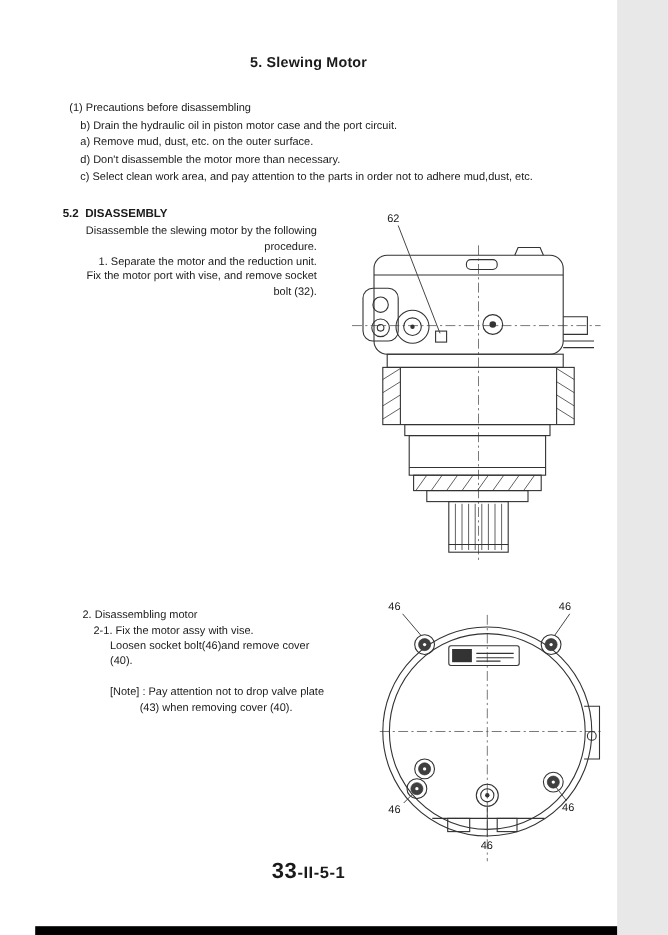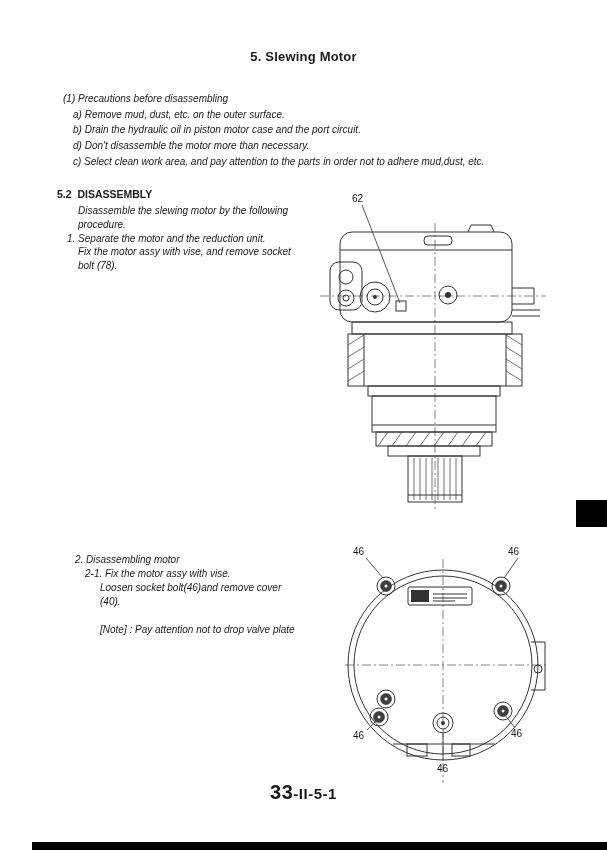--- a/index.html
+++ b/index.html
@@ -1,33 +1,33 @@
 <!DOCTYPE html>
 <html><head>
 <meta charset="utf-8">
 <style>
   html,body{margin:0;padding:0;background:#e8e8e8;}
   .page{
-    position:relative;width:607px;height:850px;background:#ffffff;
+    position:relative;width:561px;height:850px;background:#ffffff;
     font-family:"Liberation Sans",sans-serif;color:#1a1a1a;overflow:hidden;
     margin:0;
   }
   .title{
     position:absolute;top:49px;left:0;width:100%;text-align:center;
     font-size:13px;font-weight:700;letter-spacing:.2px;margin:0;
   }
   .blk{position:absolute;font-size:10px;}
   .blk .h{font-weight:700;font-size:10.5px;white-space:pre;}
-  .ln{white-space:pre;font-style:italic;}
+  .ln{white-space:pre;}
   .s51{left:57px;top:91px;}
   .s51 .h{margin-bottom:4px;}
   .s51 .ln{line-height:15.7px;}
   .s52{left:57px;top:188px;}
   .s52 .h{margin-bottom:4px;}
-  .s52 .ln{line-height:13.8px;}
+  .s52 .ln{line-height:13.8px;text-align:right;}
   .step2{left:75px;top:553px;}
   .step2 .ln{line-height:14px;}
   .noteblk{left:100px;top:623px;}
   .noteblk .ln{line-height:14px;}
   .ind6{margin-left:6px;}
   .ind10{margin-left:10px;}
   .ind16{margin-left:16px;}
   .ind21{margin-left:21px;}
   .ind25{margin-left:25px;}
   .ind27{margin-left:27px;}
@@ -52,44 +52,45 @@
 </style>
 </head>
 <body>
 
 <div class="page">
 
   <h1 class="title">5. Slewing Motor</h1>
 
   <section class="blk s51">
     <div class="ln ind6">(1) Precautions before disassembling</div>
+    <div class="ln ind16">b) Drain the hydraulic oil in piston motor case and the port circuit.</div>
     <div class="ln ind16">a) Remove mud, dust, etc. on the outer surface.</div>
-    <div class="ln ind16">b) Drain the hydraulic oil in piston motor case and the port circuit.</div>
     <div class="ln ind16">d) Don't disassemble the motor more than necessary.</div>
     <div class="ln ind16">c) Select clean work area, and pay attention to the parts in order not to adhere mud,dust, etc.</div>
   </section>
 
   <section class="blk s52">
     <div class="h">5.2  DISASSEMBLY</div>
     <div class="ln ind21">Disassemble the slewing motor by the following</div>
     <div class="ln ind21">procedure.</div>
     <div class="ln ind10">1. Separate the motor and the reduction unit.</div>
-    <div class="ln ind21">Fix the motor assy with vise, and remove socket</div>
-    <div class="ln ind21">bolt (78).</div>
+    <div class="ln ind21">Fix the motor port with vise, and remove socket</div>
+    <div class="ln ind21">bolt (32).</div>
   </section>
 
   <section class="blk step2">
     <div class="ln">2. Disassembling motor</div>
     <div class="ln ind10">2-1. Fix the motor assy with vise.</div>
     <div class="ln ind25">Loosen socket bolt(46)and remove cover</div>
     <div class="ln ind25">(40).</div>
   </section>
 
   <section class="blk noteblk">
     <div class="ln">[Note] : Pay attention not to drop valve plate</div>
+    <div class="ln ind27">(43) when removing cover (40).</div>
   </section>
 
   <svg class="fig fig1" viewBox="0 0 230 330" width="230" height="330">
     <g>
       <line class="cl" x1="2" y1="111" x2="228" y2="111"></line>
       <line class="cl" x1="117" y1="38" x2="117" y2="326"></line>
     </g>
     <g class="ol-g">
       <rect x="22" y="47" width="172" height="90" rx="12"></rect>
       <line x1="22" y1="65" x2="194" y2="65"></line>

